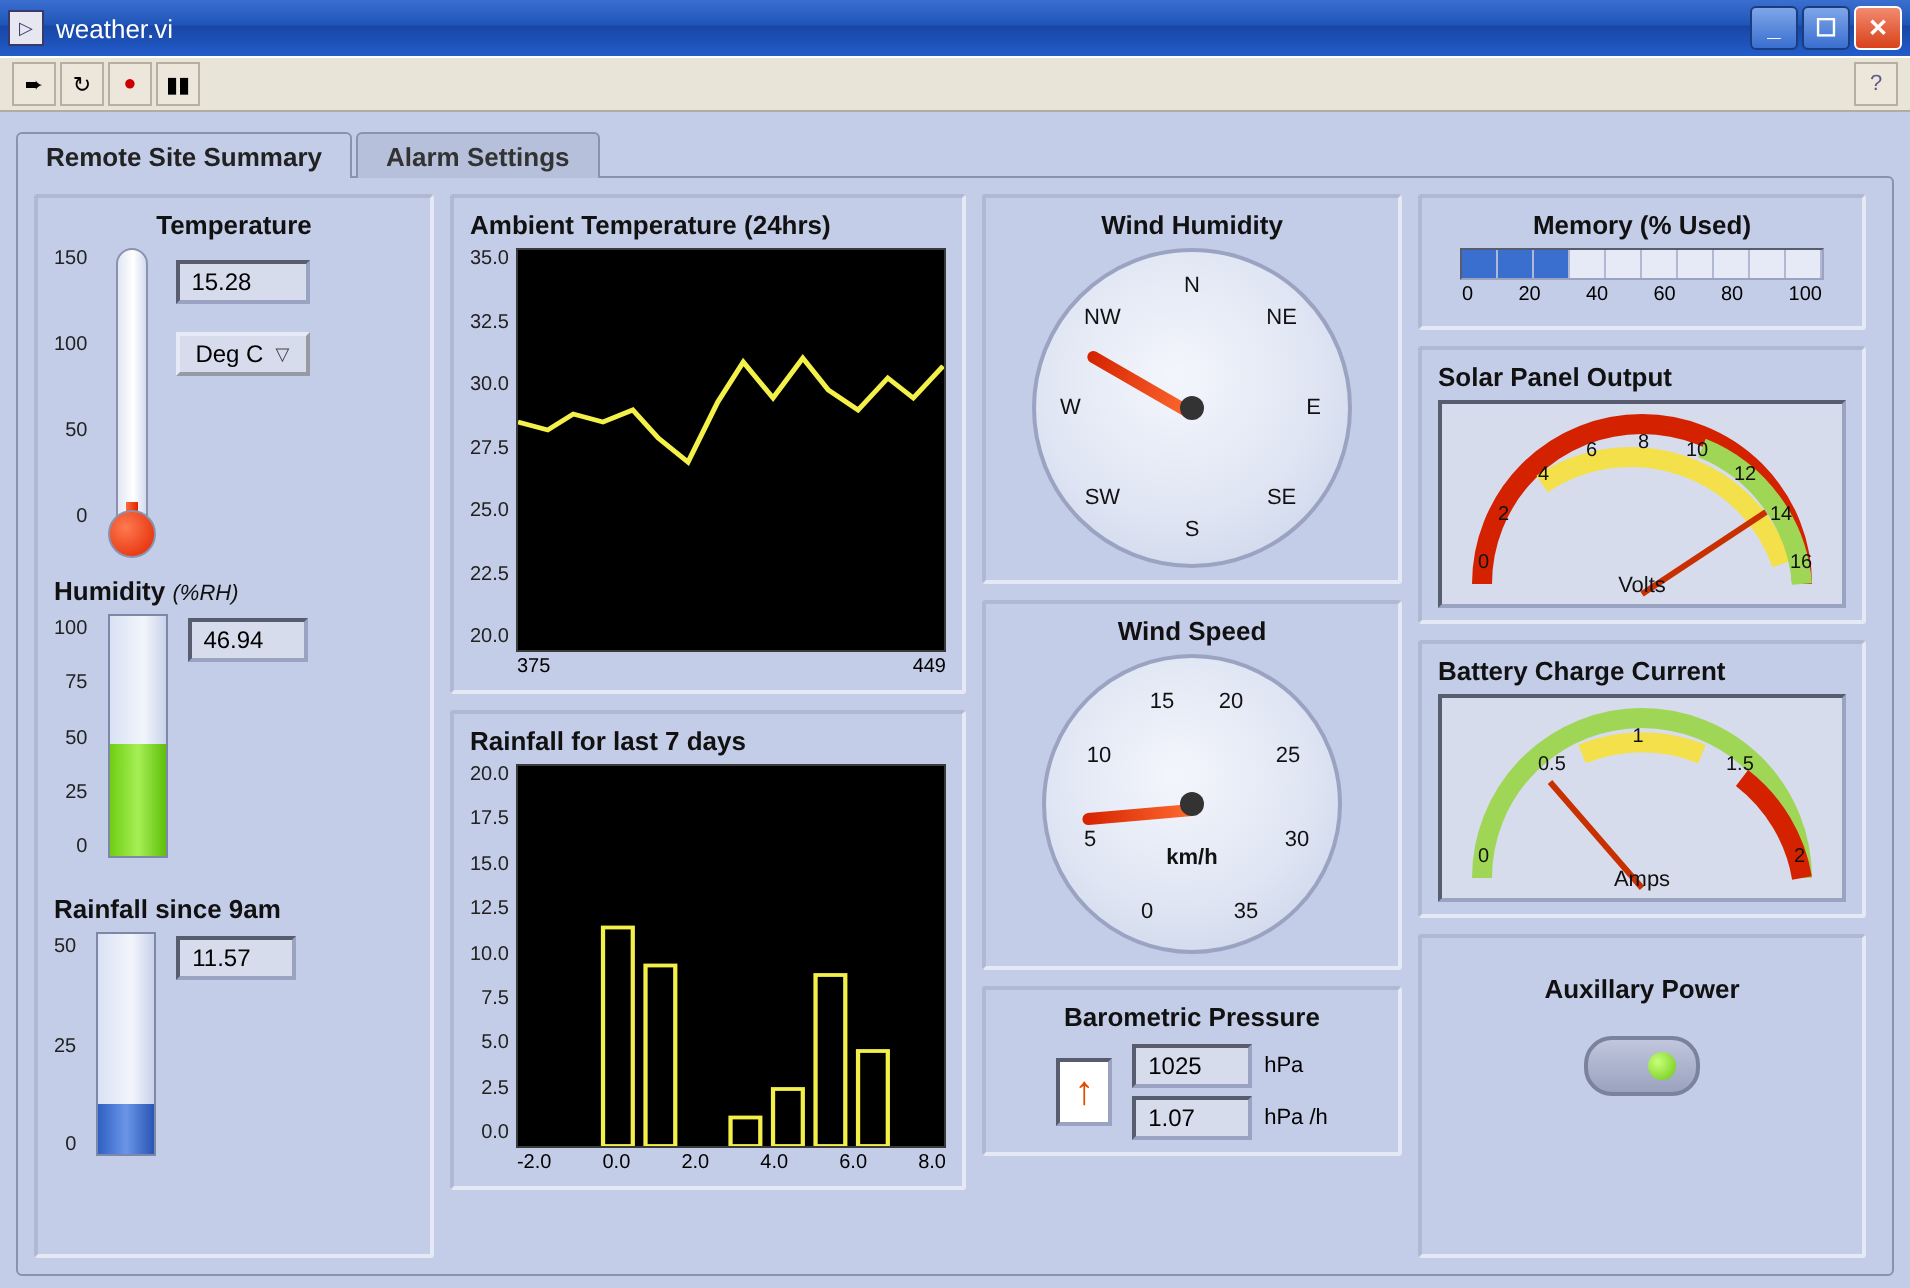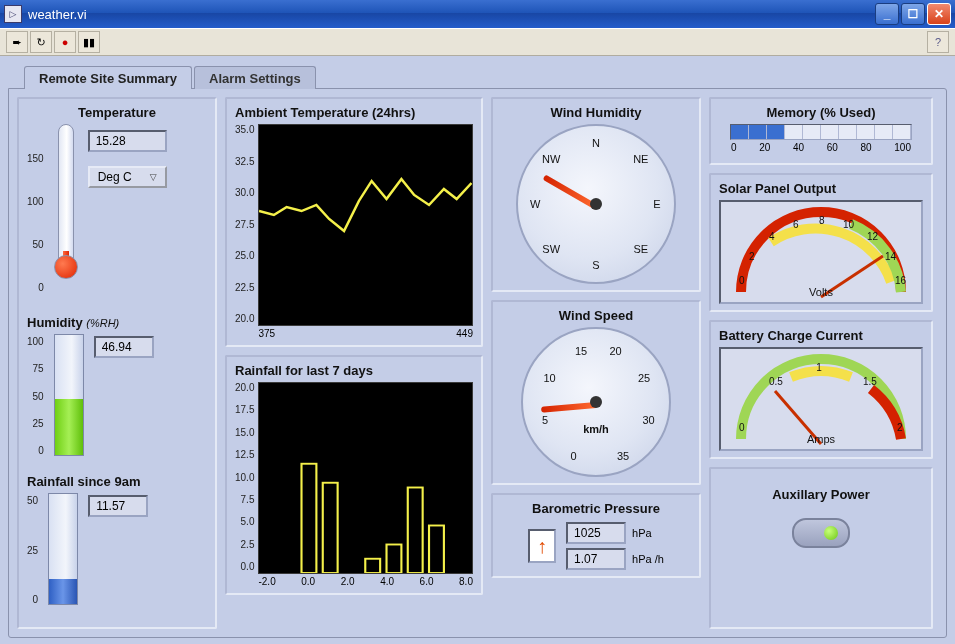--- a/index.html
+++ b/index.html
@@ -13,37 +13,37 @@
   .titlebar .wbtn.close{background:linear-gradient(to bottom,#f28a6f,#d8421a);border-color:#fff;}
   
   .toolbar{height:26px;background:#e8e4d8;border-top:1px solid #fff;border-bottom:1px solid #b0aca0;display:flex;align-items:center;padding:0 6px;gap:2px;}
   .tbtn{width:20px;height:20px;background:#ece7da;border:1px solid #b5b0a2;display:flex;align-items:center;justify-content:center;font-size:11px;}
   .tbtn.rec{color:#c00;}
   .toolbar .spacer{flex:1;}
   .help{width:20px;height:20px;border:1px solid #b5b0a2;display:flex;align-items:center;justify-content:center;color:#5a5a8a;background:#ece7da;}
   
   .client{position:relative;height:calc(644px - 28px - 26px);background:#c4cde7;padding:6px 8px 8px 8px;box-sizing:border-box;}
   
-  .tabrow{display:flex;align-items:flex-end;height:26px;margin-left:16px;}
+  .tabrow{display:flex;align-items:flex-end;height:26px;}
   .tab{padding:4px 14px 3px 14px;border:1px solid #8a92ad;border-bottom:none;border-radius:3px 3px 0 0;background:#c4cde7;margin-right:2px;font-weight:bold;color:#222;font-size:13px;position:relative;top:1px;}
   .tab.active{background:#c4cde7;z-index:2;}
   .tab.inactive{background:#b7c0db;color:#333;}
   .tabpanel{border:1px solid #8a92ad;border-radius:0 3px 3px 3px;background:#c4cde7;height:calc(100% - 26px);box-sizing:border-box;padding:8px;display:flex;gap:8px;}
   
   .frame{background:#c4cde7;border:2px solid #b0b8d4;border-right-color:#e4e9f5;border-bottom-color:#e4e9f5;border-radius:2px;padding:6px 8px;box-sizing:border-box;}
   .col{display:flex;flex-direction:column;gap:8px;}
   .col1{width:200px;}
   .col2{width:258px;}
   .col3{width:210px;}
   .col4{width:224px;}
   h4.head{margin:0 0 4px 0;font-size:13px;font-weight:bold;text-align:center;color:#111;}
   h4.headL{margin:0 0 4px 0;font-size:13px;font-weight:bold;text-align:left;color:#111;}
   .sub{font-size:11px;font-weight:normal;font-style:italic;}
   .valuebox{background:#d7dced;border:2px inset #9aa4c2;padding:2px 6px;font-size:12px;min-width:44px;text-align:left;display:inline-block;}
-  .unitbtn{background:#d7dced;border:2px outset #e6eaf6;padding:2px 8px;font-size:12px;display:inline-flex;align-items:center;gap:18px;}
+  .unitbtn{background:#d7dced;border:2px outset #e6eaf6;padding:2px 8px;font-size:12px;display:inline-flex;align-items:center;gap:6px;}
   .dn{font-size:9px;color:#444;}
   
   .tankwrap{display:flex;align-items:flex-end;gap:10px;}
   .ticks{display:flex;flex-direction:column;justify-content:space-between;text-align:right;font-size:10px;color:#222;}
   .tank{position:relative;width:28px;background:linear-gradient(to right,#d9e1f3,#f2f5fb 60%,#c8d2ea);border:1px solid #7d88a8;}
   .tank .fill{position:absolute;left:0;right:0;bottom:0;}
   
   .thermo{position:relative;width:14px;height:140px;margin-left:auto;margin-right:auto;background:linear-gradient(to right,#e2e7f4,#fff 55%,#d4dbf0);border:1px solid #8a92ad;border-radius:8px 8px 0 0;}
   .thermo .bulb{position:absolute;left:50%;bottom:-14px;width:22px;height:22px;margin-left:-12px;border:1px solid #8a92ad;border-radius:50%;background:radial-gradient(circle at 35% 35%,#ff7a50,#e02400);}
   .thermo .merc{position:absolute;left:4px;right:4px;bottom:0;background:linear-gradient(to right,#ff6a40,#e02400);}
@@ -98,21 +98,21 @@
       <div class="tab inactive">Alarm Settings</div>
     </div>
 
     <div class="tabpanel">
 
       <div class="col col1 frame">
 
         <div>
           <h4 class="head">Temperature</h4>
           <div style="display:flex;gap:14px;align-items:flex-start;">
-            <div class="ticks" style="height:140px;margin-top:29px;">
+            <div class="ticks" style="height:140px;">
               <span>150</span>
               <span>100</span>
               <span>50</span>
               <span>0</span>
             </div>
             <div style="position:relative;">
               <div class="thermo">
                 <div class="merc" style="height:10%;"></div>
                 <div class="bulb"></div>
               </div>

